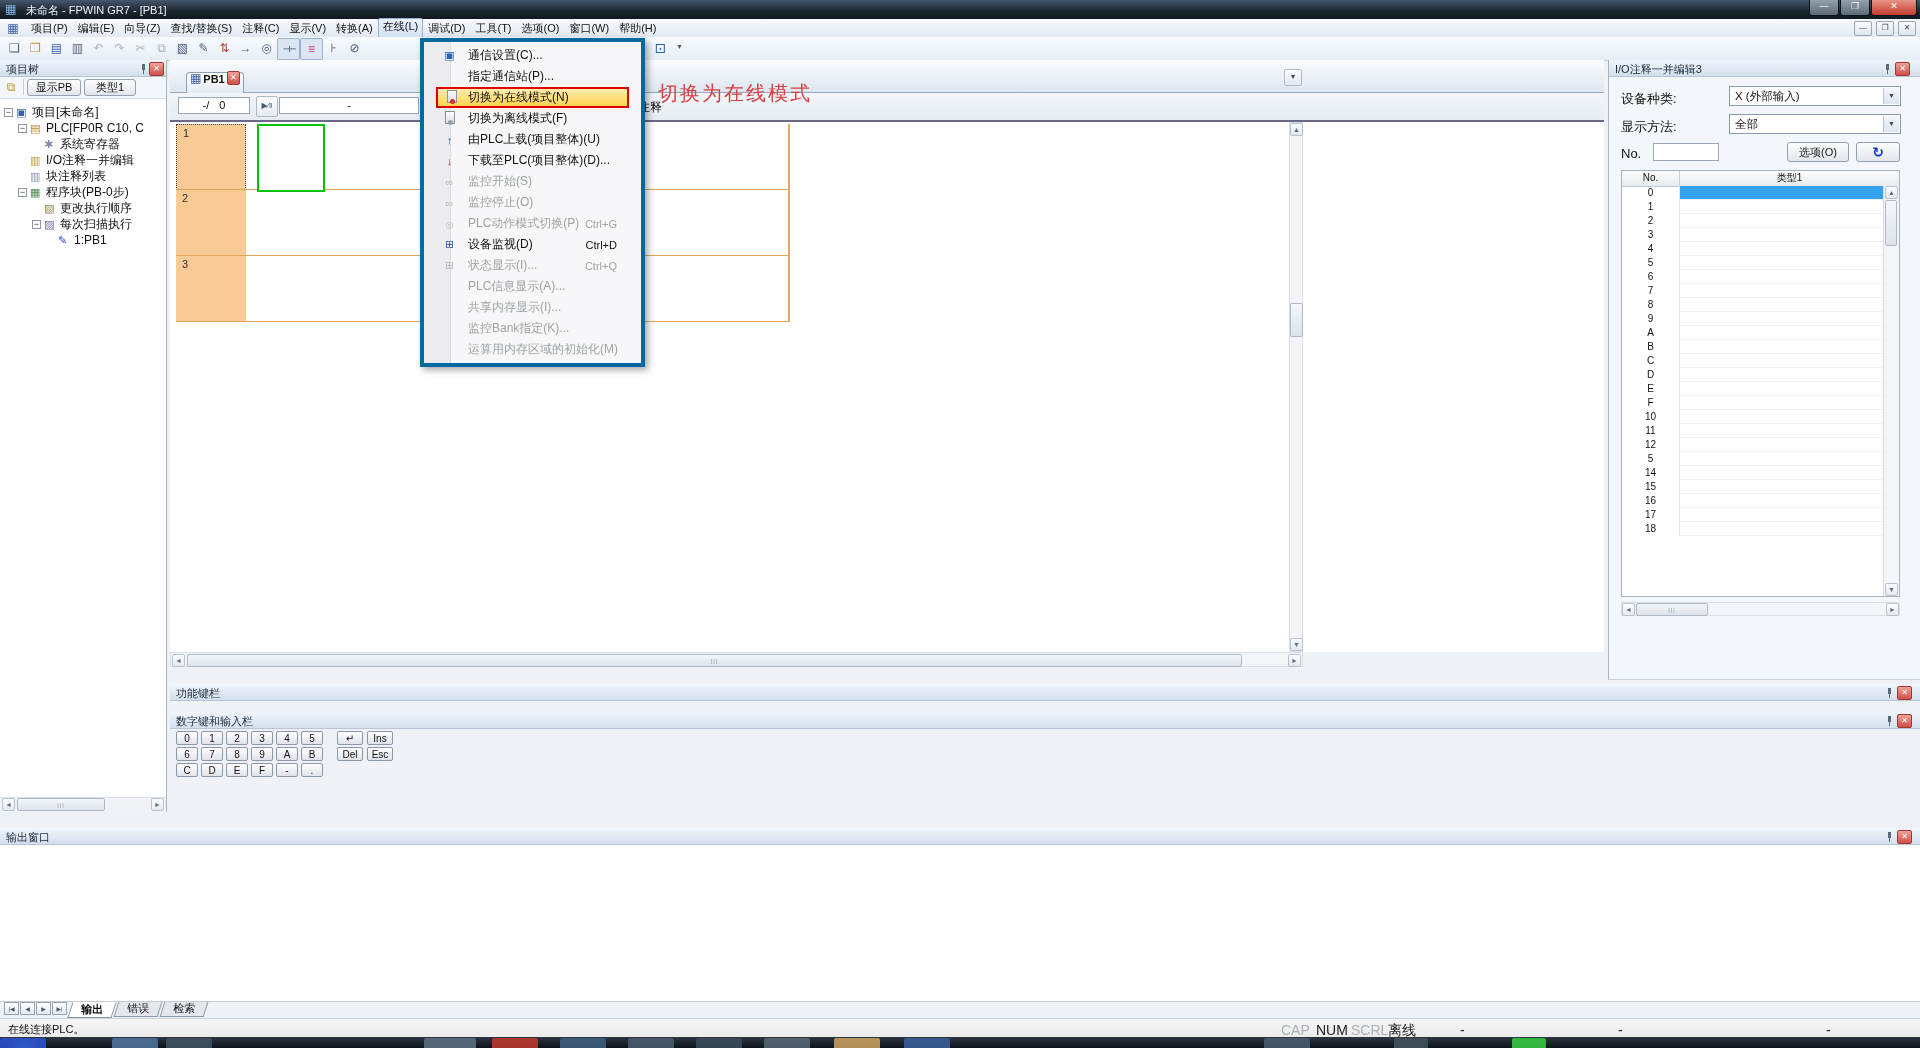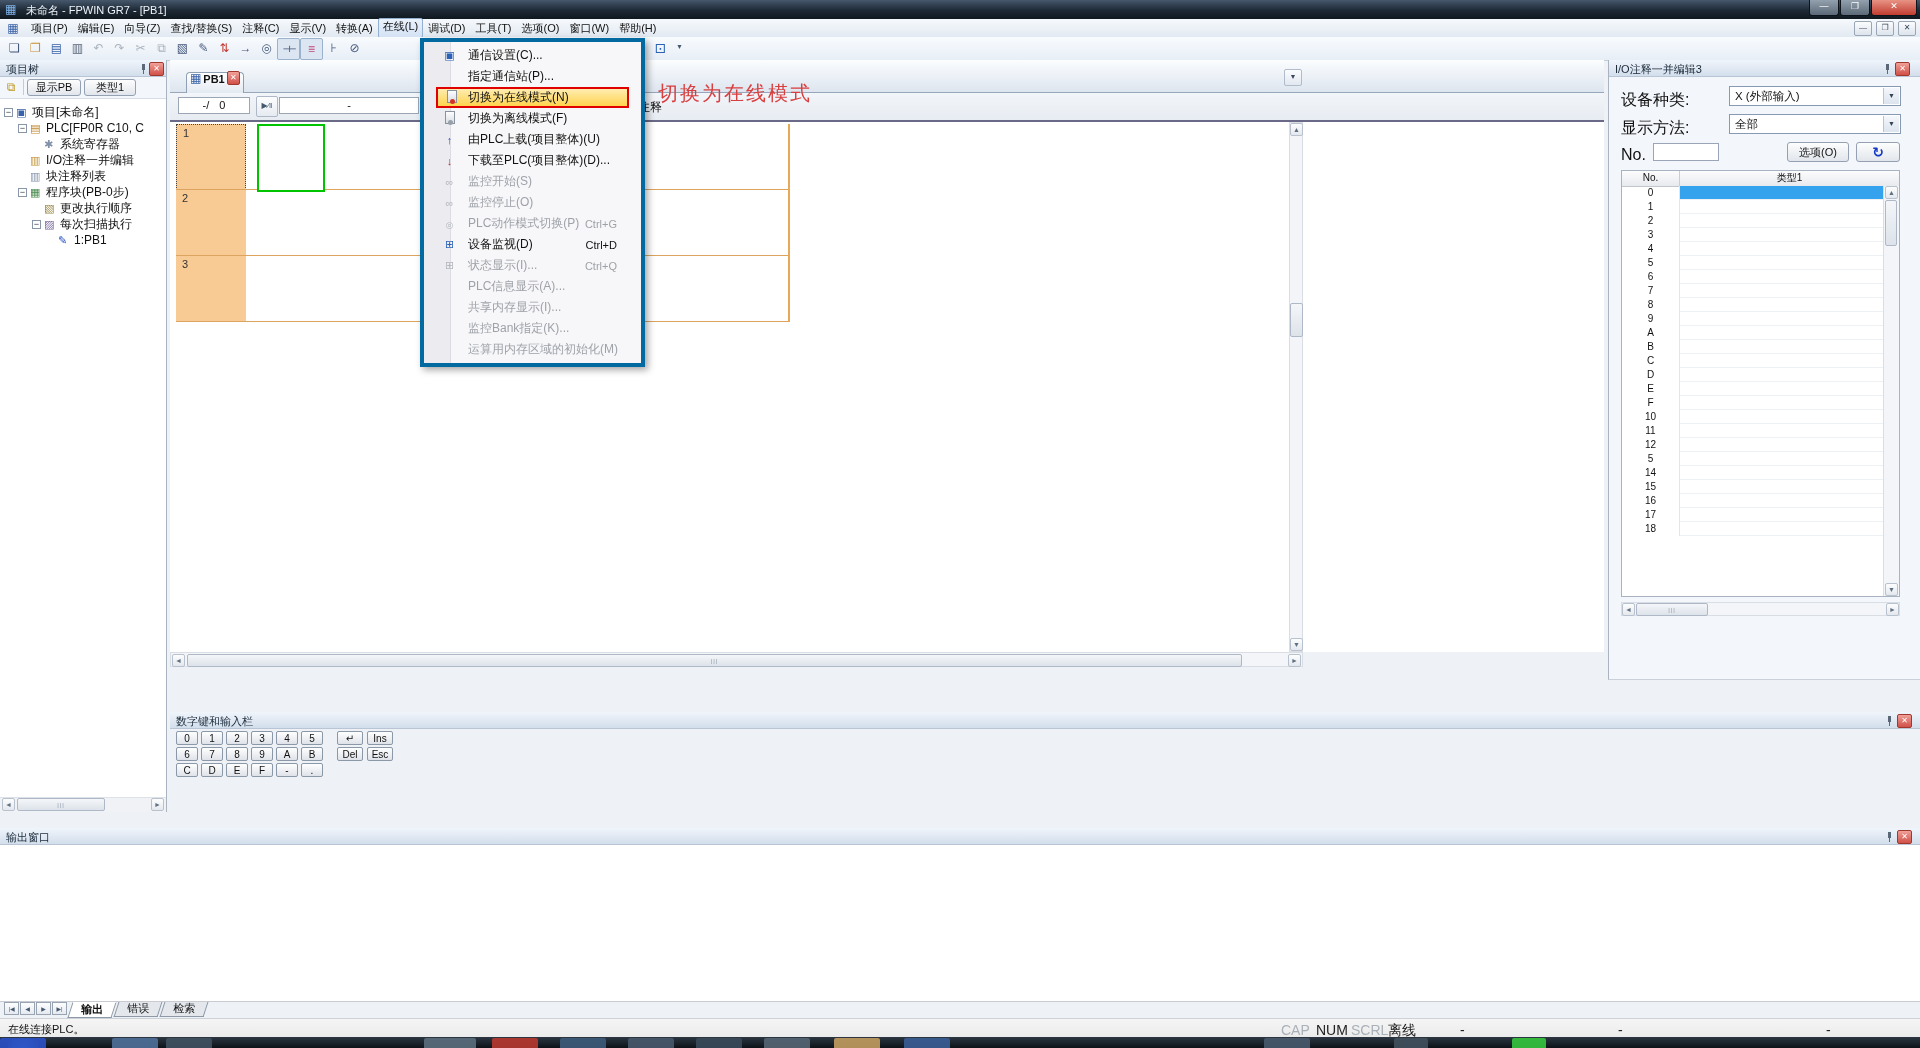--- a/index.html
+++ b/index.html
@@ -161,21 +161,21 @@
   .ed-hscroll{position:absolute;left:170px;top:652px;width:1133px;height:15px}
   .ed-hscroll .a1{left:1px;top:1px}
   .ed-hscroll .a2{right:1px;top:1px}
   .ed-hscroll .sb-thumb{left:16px;top:1px;width:1055px;height:13px}
 
   
   .rpanel{position:absolute;left:1608px;top:60px;width:312px;height:620px;background:#f3f6fa;
     border-left:1px solid #aab4c0;border-bottom:1px solid #c8d0da;box-sizing:border-box}
   .rpanel .pin{right:28px;top:4px}
   .rpanel .xbox{right:10px;top:2px}
-  .rlabel{position:absolute;left:12px;font-size:16px}
+  .rlabel{position:absolute;left:12px;font-size:13px}
   .combo{position:absolute;left:120px;width:172px;height:20px;background:#fff;border:1px solid #889ab2;
     font-size:11.5px;line-height:18px;padding-left:5px;box-sizing:border-box}
   .combo::after{content:"▼";position:absolute;right:1px;top:1px;width:15px;height:16px;
     background:linear-gradient(#f4f7fb,#dce4ee);border-left:1px solid #b8c4d2;font-size:7px;text-align:center;line-height:16px;color:#345}
   .no-input{position:absolute;left:44px;top:83px;width:66px;height:18px;background:#fff;border:1px solid #9aa6b8;box-sizing:border-box;font-size:11px;padding:0 3px}
   .btn-opt{position:absolute;left:178px;top:82px;width:62px;height:20px;line-height:18px}
   .btn-refresh{position:absolute;left:247px;top:82px;width:44px;height:20px;line-height:18px}
   .iotable{position:absolute;left:12px;top:110px;width:279px;height:427px;background:#fff;border:1px solid #a8b2c0;box-sizing:border-box}
   .iothead{display:flex;height:15px;background:linear-gradient(#fcfcfd,#e7eaee);border-bottom:1px solid #c0c6cc;font-size:10px}
   .iothead .h1{width:57px;text-align:center;border-right:1px solid #c9ced4;line-height:14px}
@@ -615,20 +615,25 @@
         <span class="sb-arr a2">▼</span>
       </div>
     </div>
     <div class="io-hscroll sb-track">
       <span class="sb-arr a1">◄</span>
       <span class="sb-thumb grip"></span>
       <span class="sb-arr a2">►</span>
     </div>
   </div>
 
+  <div class="phdr fkhdr">
+    <span>功能键栏</span>
+    <span class="pin"></span>
+    <span class="xbox"></span>
+  </div>
 
   <div class="phdr nkhdr">
     <span>数字键和输入栏</span>
     <span class="pin"></span>
     <span class="xbox"></span>
   </div>
   <div class="keypad">
     <div class="krow k1">
 
     <span class="key">0</span>

